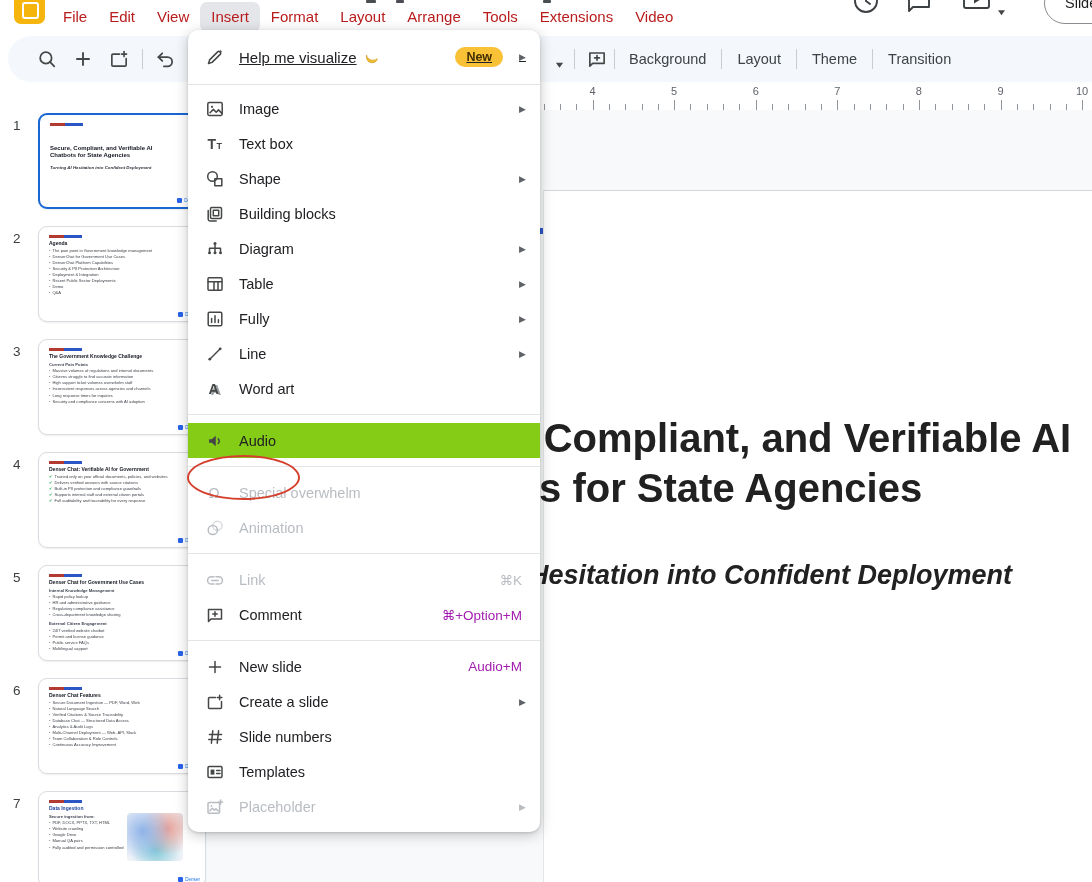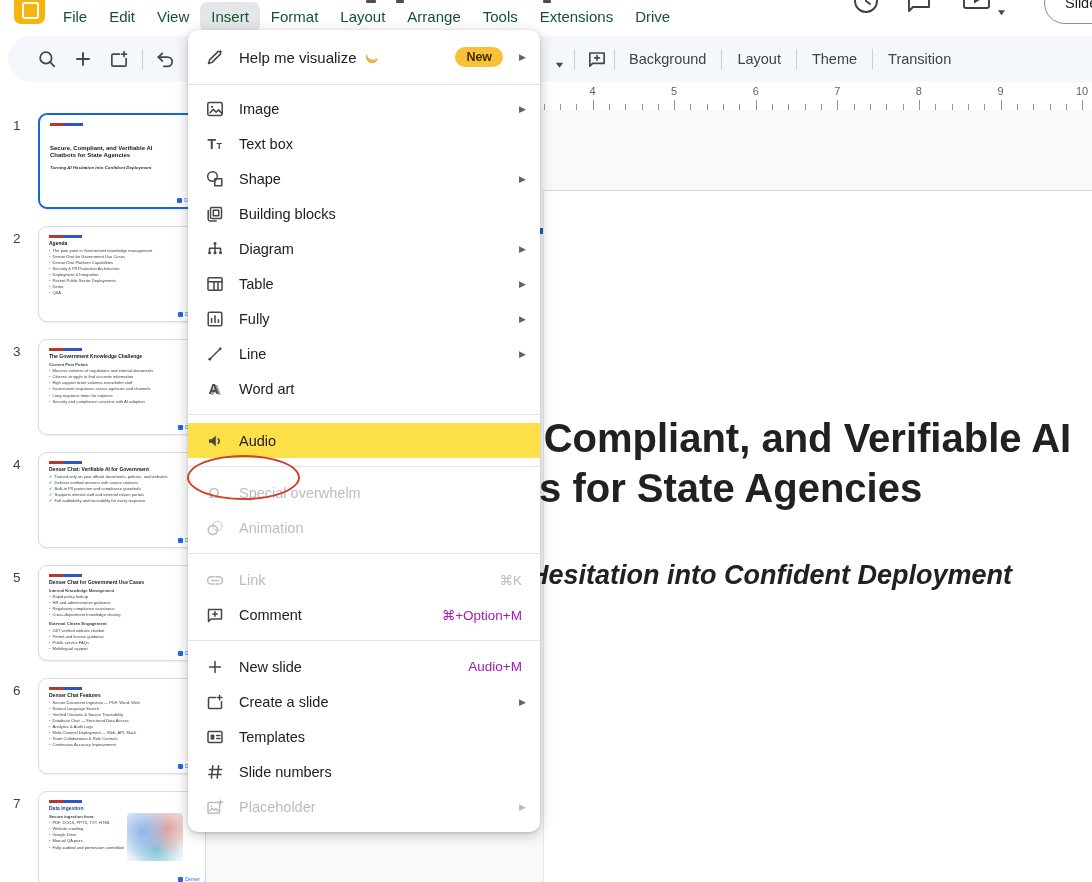--- a/index.html
+++ b/index.html
@@ -5,21 +5,21 @@
   html,body{margin:0;padding:0;background:#fff;}
   *{box-sizing:border-box;}
   .app{position:relative;width:1092px;height:882px;overflow:hidden;background:#fff;
        font-family:"Liberation Sans","DejaVu Sans",sans-serif;color:#202124;}
 
   
   .topbar{position:absolute;left:0;top:0;width:1092px;height:32px;background:#fff;z-index:5;overflow:hidden;}
   .logo{position:absolute;left:14px;top:-7px;width:31px;height:31px;background:#f5b50c;border-radius:7px;}
   .logo::after{content:"";position:absolute;left:8px;top:9px;width:13px;height:13px;border:2.6px solid #fff;border-radius:3px;}
   .menubar{position:absolute;left:52px;top:2px;display:flex;}
-  .mb-item{padding:5px 11px;font-size:15px;color:#14532d;border-radius:7px;line-height:20px;cursor:default;}
+  .mb-item{padding:5px 11px;font-size:15px;color:#b91c1c;border-radius:7px;line-height:20px;cursor:default;}
   .mb-item.active{background:#e4e6ea;}
   .chrome-dash{position:absolute;top:0;height:3px;background:#4a4d52;border-radius:1px;}
   
   .tr-ico{position:absolute;color:#3c4043;}
   .pill-btn{position:absolute;left:1044px;top:-18px;height:42px;border:1px solid #8a8d91;border-radius:21px;
             background:#fff;padding:0 20px;font-size:14.5px;color:#1f1f1f;display:flex;align-items:center;white-space:nowrap;}
 
   
   .toolbar{position:absolute;left:8px;top:36px;width:1100px;height:46px;background:#f4f8fc;border-radius:23px 0 0 23px;z-index:2;}
   .tb-ico{position:absolute;top:12px;color:#444746;}
@@ -67,28 +67,28 @@
         background:radial-gradient(circle at 28% 38%,#8fb3e8,transparent 58%),
                    radial-gradient(circle at 72% 32%,#e8a096,transparent 52%),
                    radial-gradient(circle at 52% 76%,#7ec8d8,transparent 55%),#eef2f8;}
 
   
   .menu{position:absolute;left:188px;top:30px;width:352px;background:#fff;border-radius:10px;z-index:10;
         box-shadow:0 3px 14px rgba(0,0,0,.22),0 1px 3px rgba(0,0,0,.15);padding:6px 0 8px;}
   .menu-divider{border-top:1px solid #e3e4e6;margin:8px 0;}
   .menu-divider.first{margin:6px 0;}
   .m-row{display:flex;align-items:center;height:35px;padding:0 14px 0 17px;font-size:14.5px;color:#202124;cursor:default;}
-  .m-row.promo{height:42px;}
+  .m-row.promo{height:42px;text-decoration:underline;}
   .m-row .m-ico{width:20px;height:20px;display:flex;align-items:center;justify-content:center;color:#444746;flex:none;}
   .m-row .m-label{margin-left:14px;white-space:nowrap;}
   .m-row .m-spring{flex:1;}
   .m-row .m-shortcut{font-size:13.5px;color:#a21caf;margin-right:4px;white-space:nowrap;}
   .m-row .m-arrow{font-size:9px;color:#5f6368;margin-left:10px;}
   .m-row.disabled,.m-row.disabled .m-ico,.m-row.disabled .m-shortcut,.m-row.disabled .m-arrow{color:#b9bdc2;}
-  .m-row.highlighted{background:#fde047;}
+  .m-row.highlighted{background:#84cc16;}
   .badge-new{background:#f8c136;color:#422f00;font-size:12.5px;font-weight:700;padding:3px 11px;border-radius:12px;margin-right:6px;}
   .promo .m-label{font-size:15px;}
   .red-ellipse{position:absolute;left:187px;top:455px;width:113px;height:45px;border:2.6px solid #d5402d;
                border-radius:50%;z-index:40;pointer-events:none;}
 </style>
 </head>
 <body>
 
 <div class="app">
 
@@ -347,21 +347,21 @@
     <div class="menubar" id="menubarEl">
         <div class="mb-item">File</div>
         <div class="mb-item">Edit</div>
         <div class="mb-item">View</div>
         <div class="mb-item active">Insert</div>
         <div class="mb-item">Format</div>
         <div class="mb-item">Layout</div>
         <div class="mb-item">Arrange</div>
         <div class="mb-item">Tools</div>
         <div class="mb-item">Extensions</div>
-        <div class="mb-item">Drive</div>
+        <div class="mb-item">Video</div>
       </div>
     <div class="chrome-dash" style="left:366px;width:10px;"></div>
     <div class="chrome-dash" style="left:396px;width:8px;"></div>
     <div class="chrome-dash" style="left:543px;width:8px;"></div>
     <span class="tr-ico" style="left:851px;top:-13px;">
       <svg width="30" height="30" viewBox="0 0 30 30" fill="none" stroke="currentColor" stroke-width="1.9" stroke-linecap="round">
           <circle cx="15" cy="14" r="11"></circle>
           <path d="M15 8 v6 l4 3"></path>
         </svg></span>
     <span class="tr-ico" style="left:905px;top:-13px;">
@@ -576,35 +576,35 @@
               <path d="M14.6 3.2 v4.6 M12.3 5.5 h4.6"></path>
             </svg>
           </span>
           <span class="m-label">Create a slide</span>
           <span class="m-spring"></span>
           <span class="m-arrow">▶</span>
         </div>
         <div class="m-row">
           <span class="m-ico">
             <svg width="20" height="20" viewBox="0 0 20 20" fill="none" stroke="currentColor" stroke-width="1.5" stroke-linecap="round" stroke-linejoin="round">
+              <path d="M7.8 3.8 L6.4 16.2 M13.6 3.8 L12.2 16.2 M4.4 7.6 h12.2 M3.8 12.4 h12.2"></path>
+            </svg>
+          </span>
+          <span class="m-label">Slide numbers</span>
+          <span class="m-spring"></span>
+        </div>
+        <div class="m-row">
+          <span class="m-ico">
+            <svg width="20" height="20" viewBox="0 0 20 20" fill="none" stroke="currentColor" stroke-width="1.5" stroke-linecap="round" stroke-linejoin="round">
               <rect x="3" y="4.5" width="14" height="11" rx="1.2"></rect>
               <rect x="5.6" y="7.6" width="3.8" height="5" fill="currentColor" stroke="none"></rect>
               <path d="M11.6 8.4 h3.4 M11.6 11.4 h3.4"></path>
             </svg>
           </span>
           <span class="m-label">Templates</span>
-          <span class="m-spring"></span>
-        </div>
-        <div class="m-row">
-          <span class="m-ico">
-            <svg width="20" height="20" viewBox="0 0 20 20" fill="none" stroke="currentColor" stroke-width="1.5" stroke-linecap="round" stroke-linejoin="round">
-              <path d="M7.8 3.8 L6.4 16.2 M13.6 3.8 L12.2 16.2 M4.4 7.6 h12.2 M3.8 12.4 h12.2"></path>
-            </svg>
-          </span>
-          <span class="m-label">Slide numbers</span>
           <span class="m-spring"></span>
         </div>
         <div class="m-row disabled">
           <span class="m-ico">
             <svg width="20" height="20" viewBox="0 0 20 20" fill="none" stroke="currentColor" stroke-width="1.5" stroke-linecap="round" stroke-linejoin="round">
               <rect x="3" y="5.5" width="11.6" height="10.8" rx="1"></rect>
               <circle cx="6.4" cy="9" r="0.9" fill="currentColor" stroke="none"></circle>
               <path d="M4.8 13.8 l2.6-2.6 2 2 1.5-1.5 2.2 2.2"></path>
               <path d="M15.6 3 v4 M13.6 5 h4"></path>
             </svg>

